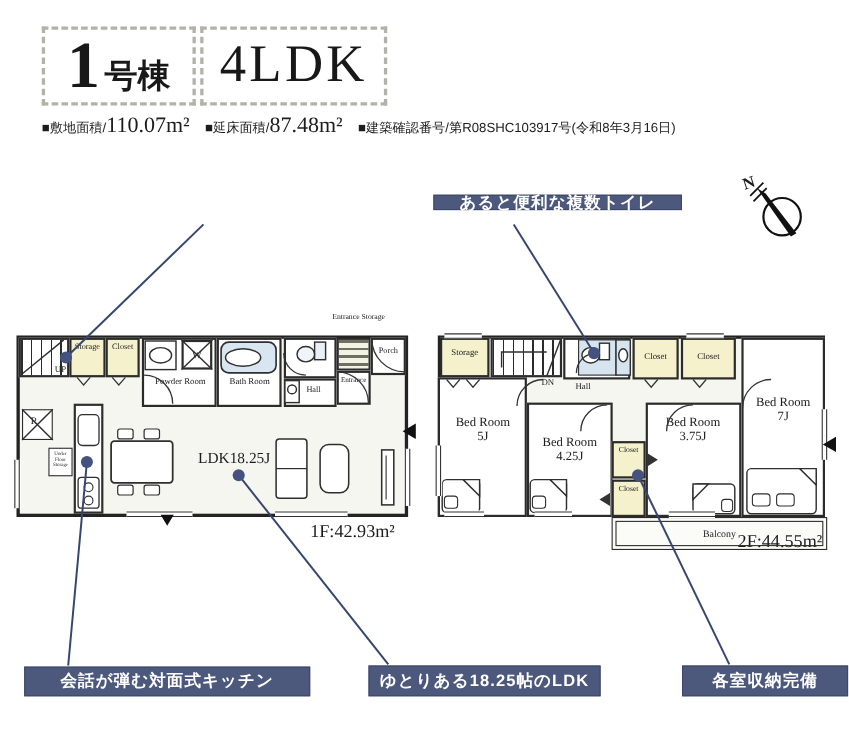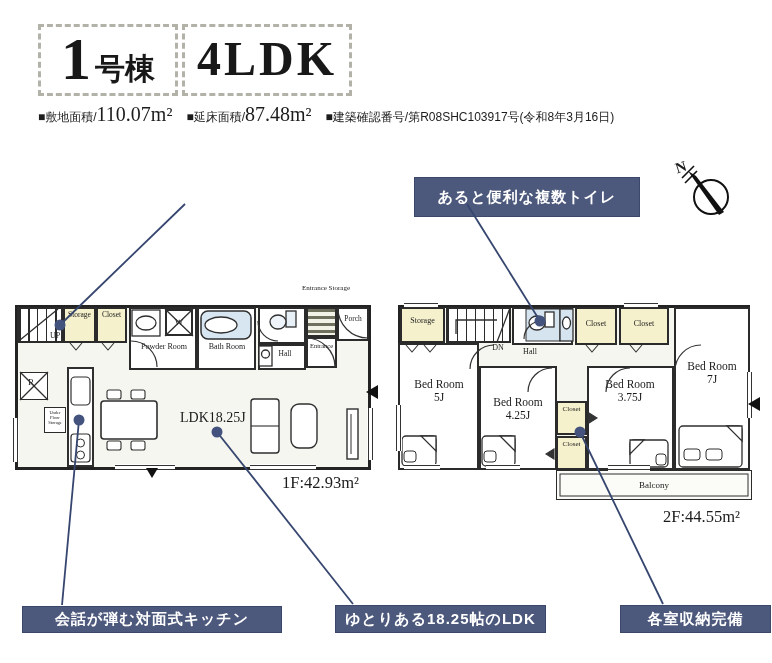--- a/index.html
+++ b/index.html
@@ -3,21 +3,21 @@
 <meta charset="utf-8">
 <style>
 *{margin:0;padding:0;box-sizing:border-box}
 html,body{background:#fff}
 body{width:772px;height:663px;font-family:"Liberation Sans",sans-serif;color:#1c1c1c}
 .sheet{position:relative;width:772px;height:663px;background:#fff;overflow:hidden}
 .tbox{position:absolute;top:24px;height:72px;border:3px dashed #b2b2a8;background:#fff;
   display:flex;align-items:baseline;justify-content:center;font-family:"Liberation Serif",serif;color:#181818}
 .tnum{font-size:60px;font-weight:bold;line-height:64px}
 .tsuf{font-size:30px;font-weight:bold;margin-left:4px}
-.tplan{font-size:48px;font-weight:bold;letter-spacing:3px;line-height:64px}
+.tplan{font-size:48px;font-weight:normal;letter-spacing:3px;line-height:64px}
 .specs{position:absolute;left:38px;top:103px;width:724px;display:flex;align-items:baseline;gap:14px;white-space:nowrap}
 .slabel{font-size:12px;font-weight:normal}
 .sval{font-family:"Liberation Serif",serif;font-size:20px}
 .sval.small{font-family:"Liberation Sans",sans-serif;font-size:12px;font-weight:normal}
 .callout{position:absolute;background:#4d597c;color:#fff;font-weight:bold;font-size:15px;
   display:flex;align-items:center;justify-content:center;letter-spacing:1px;border:1px solid #3c486a}
 .room{position:absolute;border:2px solid #2b2b2b;background:#fff}
 .room.cream{background:#f5f1cd}
 .room.base{border:3px solid #232323;background:#f6f6f0}
 .room.thin{border-width:1.5px;background:#fbfbf7}
@@ -43,21 +43,21 @@
       <span class="slabel">■敷地面積/</span><span class="sval">110.07m²</span>
     </span>
     <span>
       <span class="slabel">■延床面積/</span><span class="sval">87.48m²</span>
     </span>
     <span>
       <span class="slabel">■建築確認番号/</span><span class="sval small">第R08SHC103917号(令和8年3月16日)</span>
     </span>
   </div>
 
-  <div class="callout" style="left:414px;top:177px;width:226px;height:40px">あると便利な複数トイレ</div>
+  <div class="callout" style="left:394px;top:177px;width:226px;height:14px">あると便利な複数トイレ</div>
   <div class="callout" style="left:22px;top:606px;width:260px;height:27px">会話が弾む対面式キッチン</div>
   <div class="callout" style="left:335px;top:605px;width:211px;height:28px">ゆとりある18.25帖のLDK</div>
   <div class="callout" style="left:620px;top:605px;width:151px;height:28px">各室収納完備</div>
 
   <div class="room base" style="left:15px;top:305px;width:356px;height:165px"></div>
   <div class="room stairs" style="left:17px;top:307px;width:46px;height:36px"></div>
   <div class="room cream" style="left:63px;top:307px;width:33px;height:36px"></div>
   <div class="room cream" style="left:96px;top:307px;width:31px;height:36px"></div>
   <div class="room" style="left:129px;top:307px;width:68px;height:63px"></div>
   <div class="room" style="left:165px;top:309px;width:28px;height:27px"></div>
@@ -104,21 +104,21 @@
   <div class="lbl" style="left:515px;top:348px;width:30px;font-size:8px">Hall</div>
   <div class="lbl" style="left:577px;top:320px;width:38px;font-size:8px">Closet</div>
   <div class="lbl" style="left:621px;top:320px;width:46px;font-size:8px">Closet</div>
   <div class="lbl" style="left:408px;top:378px;width:62px;font-size:11.5px">Bed Room 5J</div>
   <div class="lbl" style="left:488px;top:396px;width:60px;font-size:11.5px">Bed Room 4.25J</div>
   <div class="lbl" style="left:600px;top:378px;width:60px;font-size:11.5px">Bed Room 3.75J</div>
   <div class="lbl" style="left:684px;top:360px;width:56px;font-size:11.5px">Bed Room 7J</div>
   <div class="lbl" style="left:560px;top:406px;width:23px;font-size:7px;word-break:break-all">Closet</div>
   <div class="lbl" style="left:560px;top:441px;width:23px;font-size:7px;word-break:break-all">Closet</div>
   <div class="lbl" style="left:620px;top:480px;width:68px;font-size:9px">Balcony</div>
-  <div class="lbl" style="left:663px;top:508px;width:92px;font-size:16.5px;text-align:left">2F:44.55m²</div>
+  <div class="lbl" style="left:663px;top:483px;width:92px;font-size:16.5px;text-align:center">2F:44.55m²</div>
   <div class="lbl" style="left:672px;top:159px;width:18px;font-size:15px;font-weight:bold;transform:rotate(-18deg)">N</div>
 
   <svg class="overlay" width="772" height="663" viewBox="0 0 772 663">
 
     <g stroke="#2f2f2f" fill="#fff" stroke-width="1.3">
       <line x1="20" y1="340" x2="58" y2="309"></line>
       <rect x="132" y="310" width="28" height="26"></rect>
       <ellipse cx="146" cy="323" rx="10" ry="7"></ellipse>
       <line x1="165" y1="309" x2="193" y2="336"></line>
       <line x1="193" y1="309" x2="165" y2="336"></line>

